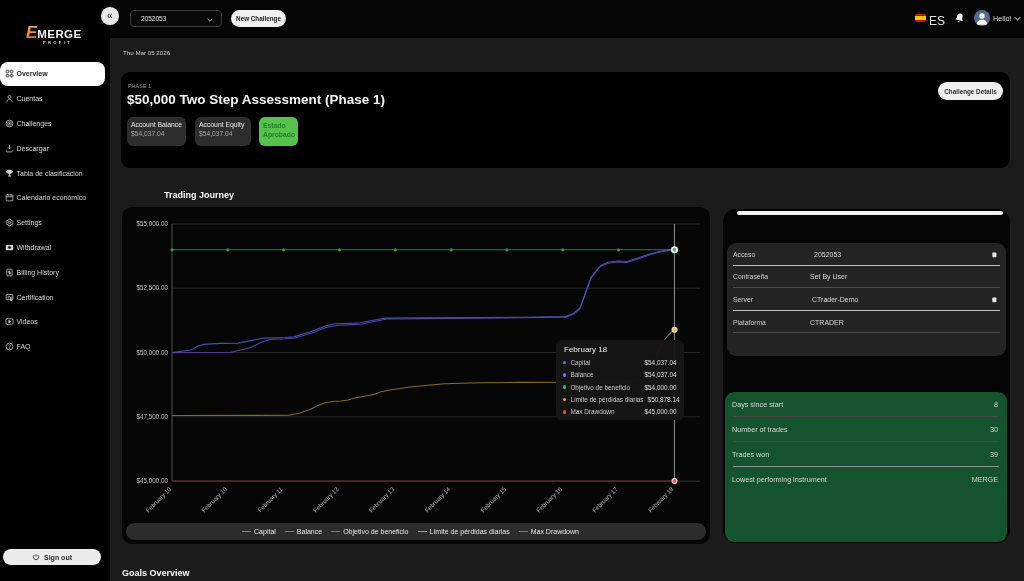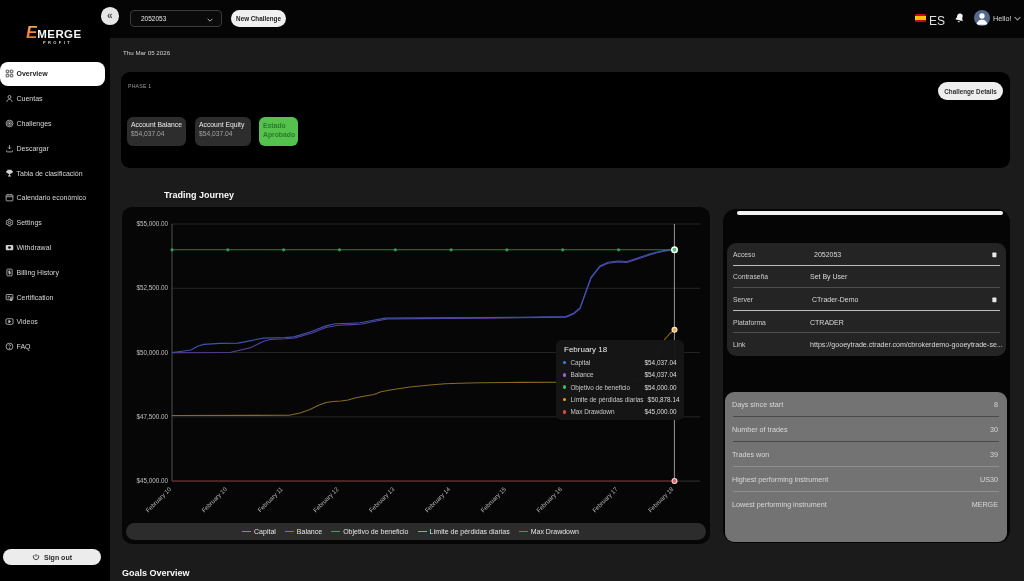--- a/index.html
+++ b/index.html
@@ -70,21 +70,21 @@
 
 #rightpanel { position:absolute; left:723px; top:209px; width:287px; height:334px; background:#050505; border-radius:13px; }
 #handle { position:absolute; left:14px; top:1.5px; width:266px; height:4px; background:#f2f2f2; border-radius:2px; }
 #credtable { position:absolute; left:4px; top:34px; width:279px; height:113px; background:#242424; border-radius:9px; overflow:hidden; }
 .crow { position:relative; height:22.6px; display:flex; align-items:center; }
 .crow .cl { position:absolute; left:6px; color:#cdcdcd; font-size:6.8px; }
 .crow .cv { position:absolute; left:83px; color:#d9d9d9; font-size:7px; white-space:nowrap; }
 .crow svg { position:absolute; right:9px; width:6.5px; height:7.5px; }
 .csep1::after { content:""; position:absolute; left:6px; right:6px; bottom:0; height:1px; background:#bdbdbd; }
 .csep2::after { content:""; position:absolute; left:6px; right:6px; bottom:0; height:1px; background:#4d4d4d; }
-#stats { position:absolute; left:2px; top:183px; width:282px; height:150px; background:#737373; border-radius:9px; overflow:hidden; }
+#stats { position:absolute; left:2px; top:183px; width:282px; height:150px; background:#14532d; border-radius:9px; overflow:hidden; }
 .srow { position:relative; height:25px; display:flex; align-items:center; }
 .srow .sl { position:absolute; left:7px; color:#d8d8d8; font-size:7.2px; }
 .srow .sv { position:absolute; right:9px; color:#d8d8d8; font-size:7.2px; }
 .ssep1::after { content:""; position:absolute; left:8px; right:8px; bottom:0; height:1px; background:#8f8f8f; }
 .ssep2::after { content:""; position:absolute; left:8px; right:8px; bottom:0; height:1px; background:#4a4a4a; }
 </style>
 </head>
 <body>
 
 <div id="topbar"></div>
@@ -236,20 +236,21 @@
     </svg></div>
 <div id="hello">Hello!</div>
 <svg id="uchev" width="7" height="5" viewBox="0 0 10 6" style="position:absolute">
     <path d="M1 1l4 4 4-4" fill="none" stroke="#999" stroke-width="1.5"></path>
   </svg>
 
 <div id="date">Thu Mar 05 2026</div>
 
 <div id="hero">
   <div id="phase">PHASE 1</div>
+  <div id="title">$50,000 Two Step Assessment (Phase 1)</div>
   <div class="hcard" id="hc1">
       <div class="l1">Account Balance</div>
       <div class="l2">$54,037.04</div>
     </div>
   <div class="hcard" id="hc2">
       <div class="l1">Account Equity</div>
       <div class="l2">$54,037.04</div>
     </div>
   <div class="hcard" id="hc3">
       <div>Estado<br>Aprobado</div>
@@ -362,42 +363,34 @@
         <span class="cv" style="left:85px">CTrader-Demo</span>
       <svg viewBox="0 0 24 24" fill="#e8e8e8">
           <rect x="5" y="4" width="15" height="17" rx="2.5"></rect>
           <path d="M3 16V4a2.5 2.5 0 0 1 2.5-2.5H15" fill="none" stroke="#0a0a0a" stroke-width="0"></path>
         </svg>
       </div>
     <div class="crow csep2">
         <span class="cl">Plataforma</span>
         <span class="cv">CTRADER</span>
       </div>
-    <div class="crow">
-        <span class="cl">Link</span>
-        <span class="cv" style="font-size:7.1px">https://gooeytrade.ctrader.com/cbrokerdemo-gooeytrade-se...</span>
-      </div>
   </div>
   <div id="stats">
     <div class="srow ssep2">
         <span class="sl">Days since start</span>
         <span class="sv">8</span>
       </div>
     <div class="srow ssep2">
         <span class="sl">Number of trades</span>
         <span class="sv">30</span>
       </div>
     <div class="srow ssep1">
         <span class="sl">Trades won</span>
         <span class="sv">39</span>
       </div>
-    <div class="srow ssep1">
-        <span class="sl">Highest performing instrument</span>
-        <span class="sv">US30</span>
-      </div>
     <div class="srow">
         <span class="sl">Lowest performing instrument</span>
         <span class="sv">MERGE</span>
       </div>
   </div>
 </div>
 
 <div id="goals">Goals Overview</div>
 
 </body></html>

